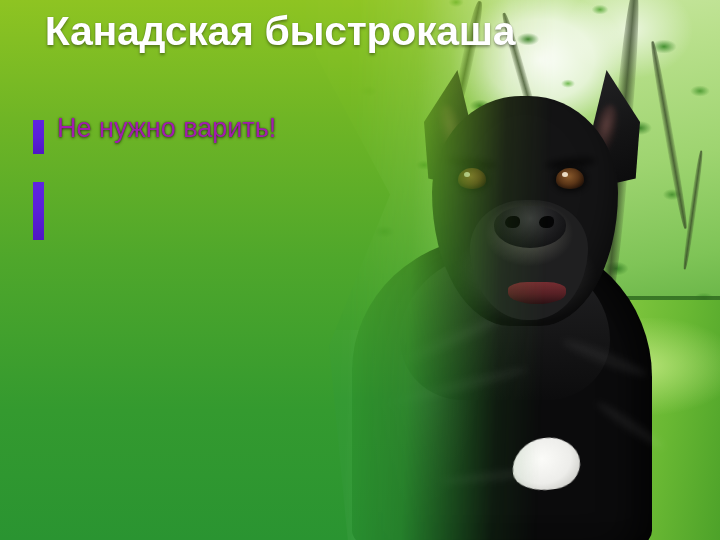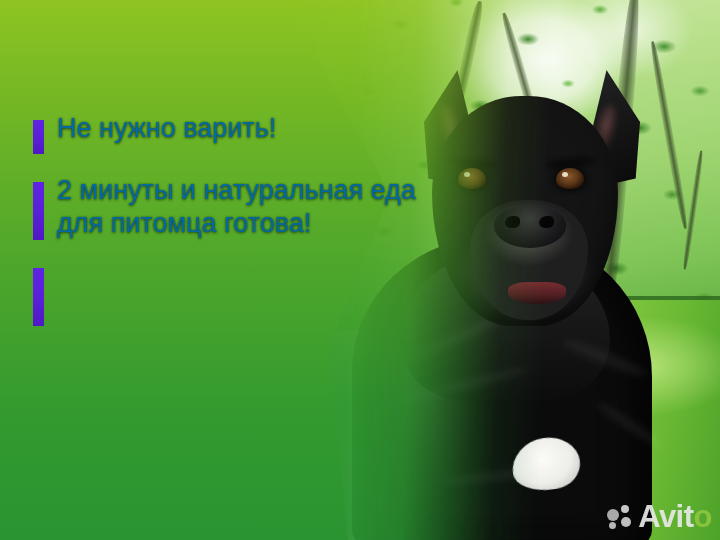--- a/index.html
+++ b/index.html
@@ -284,21 +284,21 @@
   }
   .bullet-bar {
     flex: 0 0 auto;
     width: 11px;
     height: 34px;
     margin-top: 8px;
     background: linear-gradient(180deg, #5f24e2 0%, #5a20d8 50%, #4f18c4 100%);
   }
   .bullet-text {
     margin-left: 13px;
-    color: #0369a1;
+    color: #a21caf;
     font-size: 27px;
     line-height: 33px;
     font-weight: normal;
     text-shadow: 0 1px 3px rgba(0,0,0,.55), 0 0 2px rgba(0,0,0,.4);
     white-space: pre-line;
   }
   .bullet.two-line .bullet-bar { height: 58px; }
 
   
   .avito {
@@ -379,46 +379,33 @@
     <div class="dog nostril l"></div>
     <div class="dog nostril r"></div>
   </div>
 
   <div class="green-panel"></div>
   <div class="green-wedge"></div>
 
   <div class="content">
 
     <div class="headline">
+      <span class="l1">Канадская быстрокаша</span>
     </div>
 
     <div class="bullets">
 
       <div class="bullet">
         <span class="bullet-bar"></span>
         <span class="bullet-text">Не нужно варить!</span>
       </div>
 
 
-      <div class="bullet two-line">
-        <span class="bullet-bar"></span>
-        <span class="bullet-text">2 минуты и натуральная еда
-для питомца готова!</span>
-      </div>
 
       <div class="bullet two-line">
         <span class="bullet-bar"></span>
       </div>
 
     </div>
   </div>
 
-  <div class="avito">
-    <span class="avito-dots">
-      <i></i>
-        <i></i>
-        <i></i>
-        <i></i>
-    </span>
-    <span class="avito-word"><span>Avit</span><span class="o">o</span></span>
-  </div>
 
 </div>
 
 </body></html>

